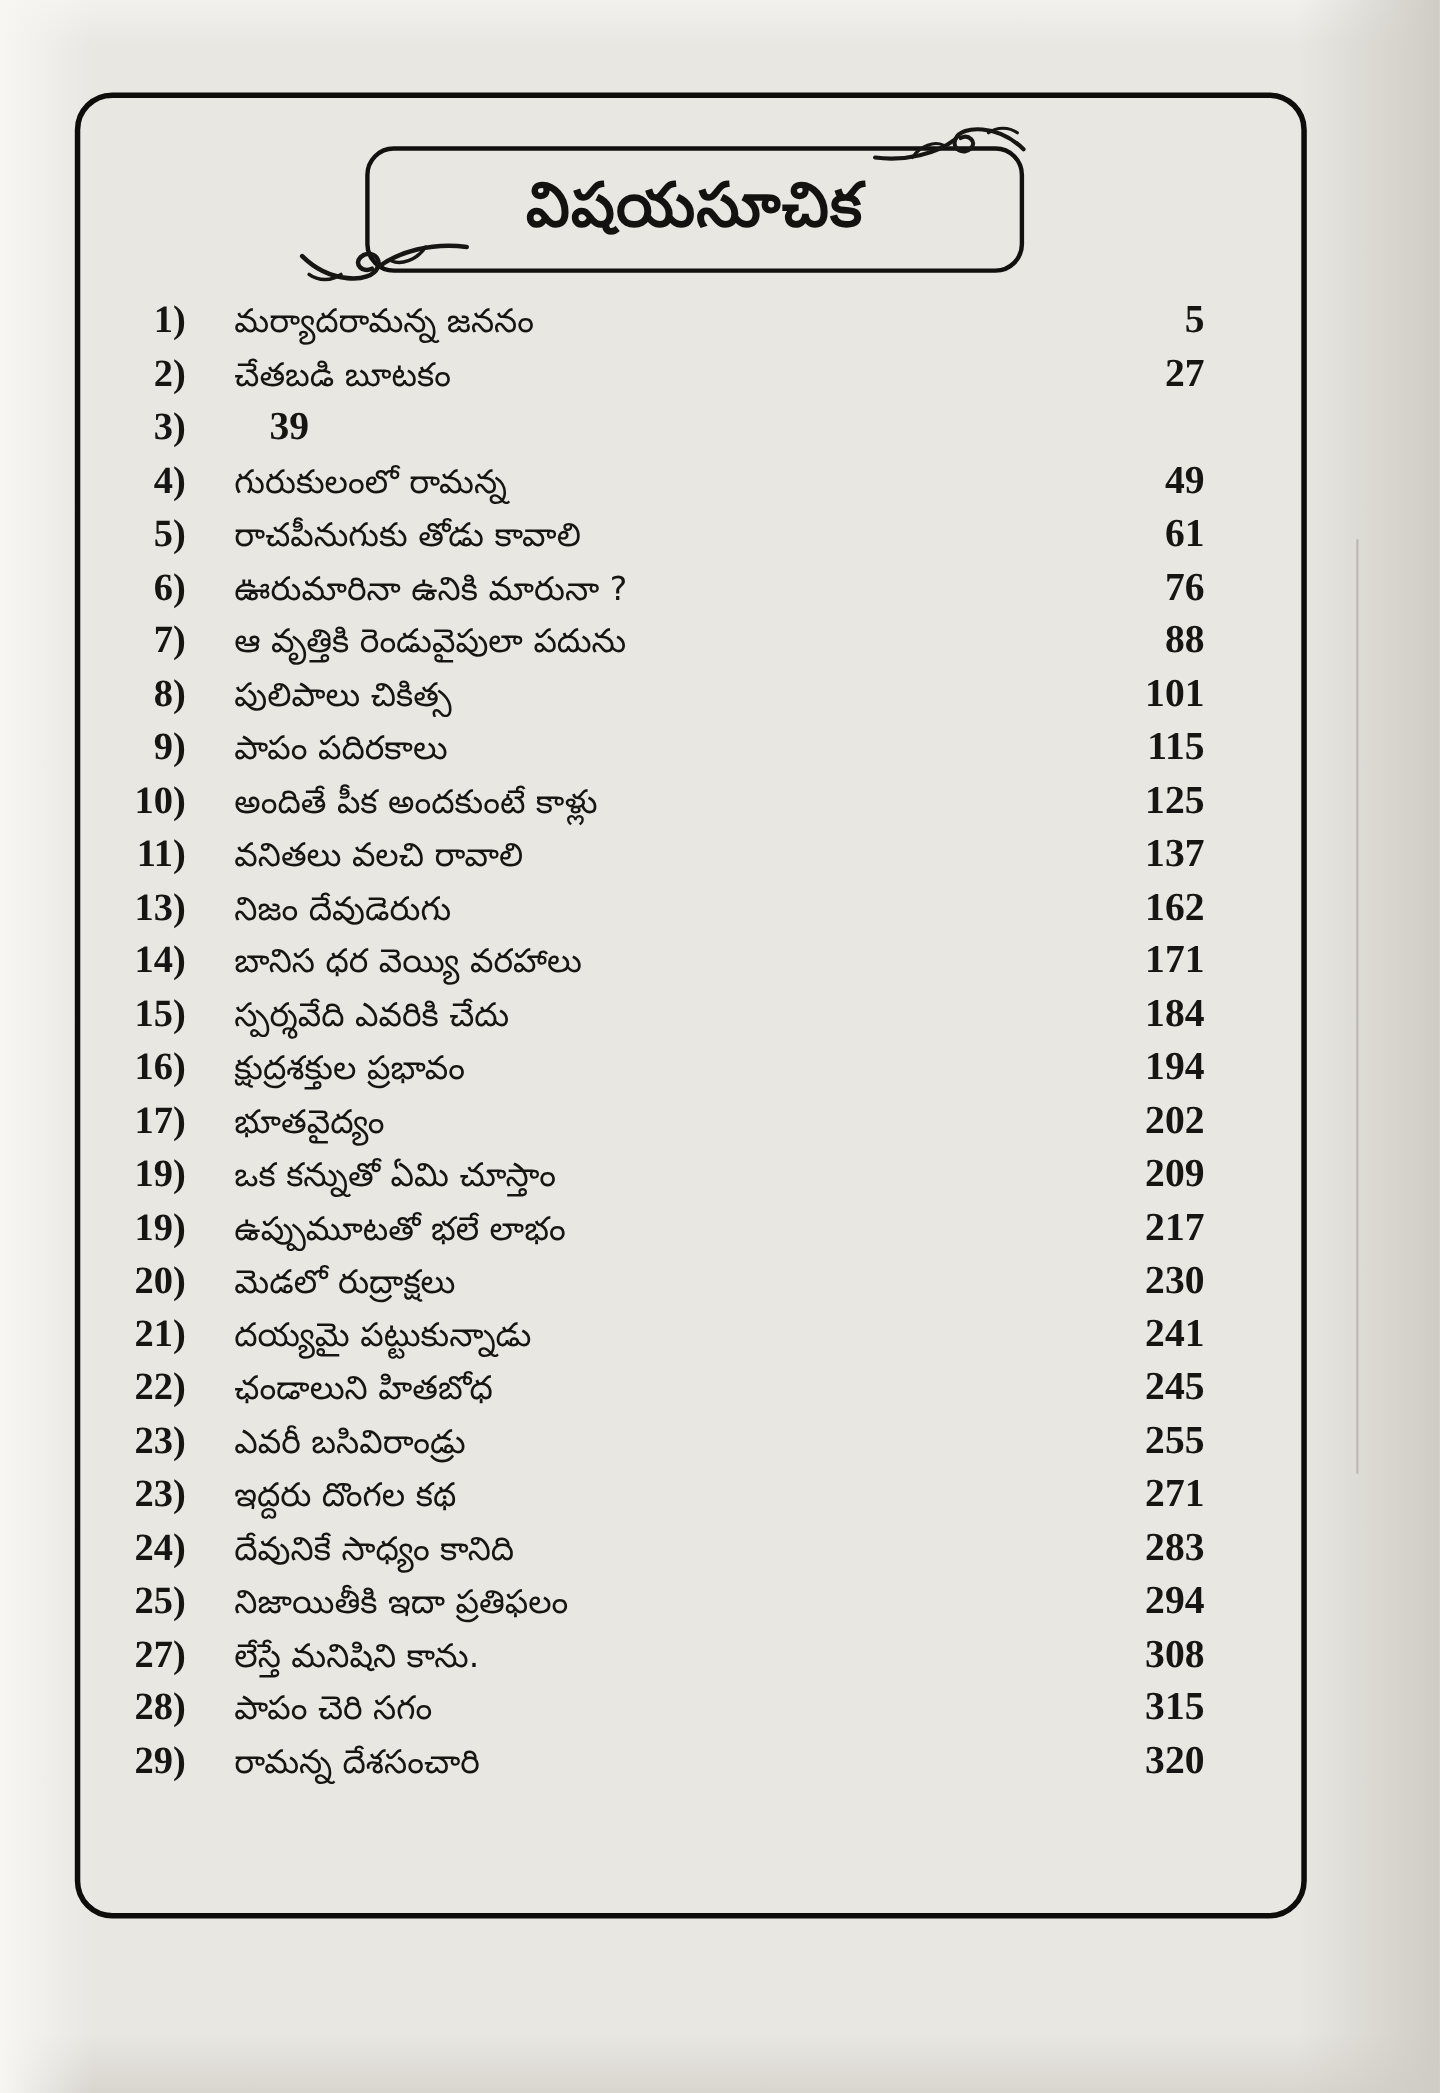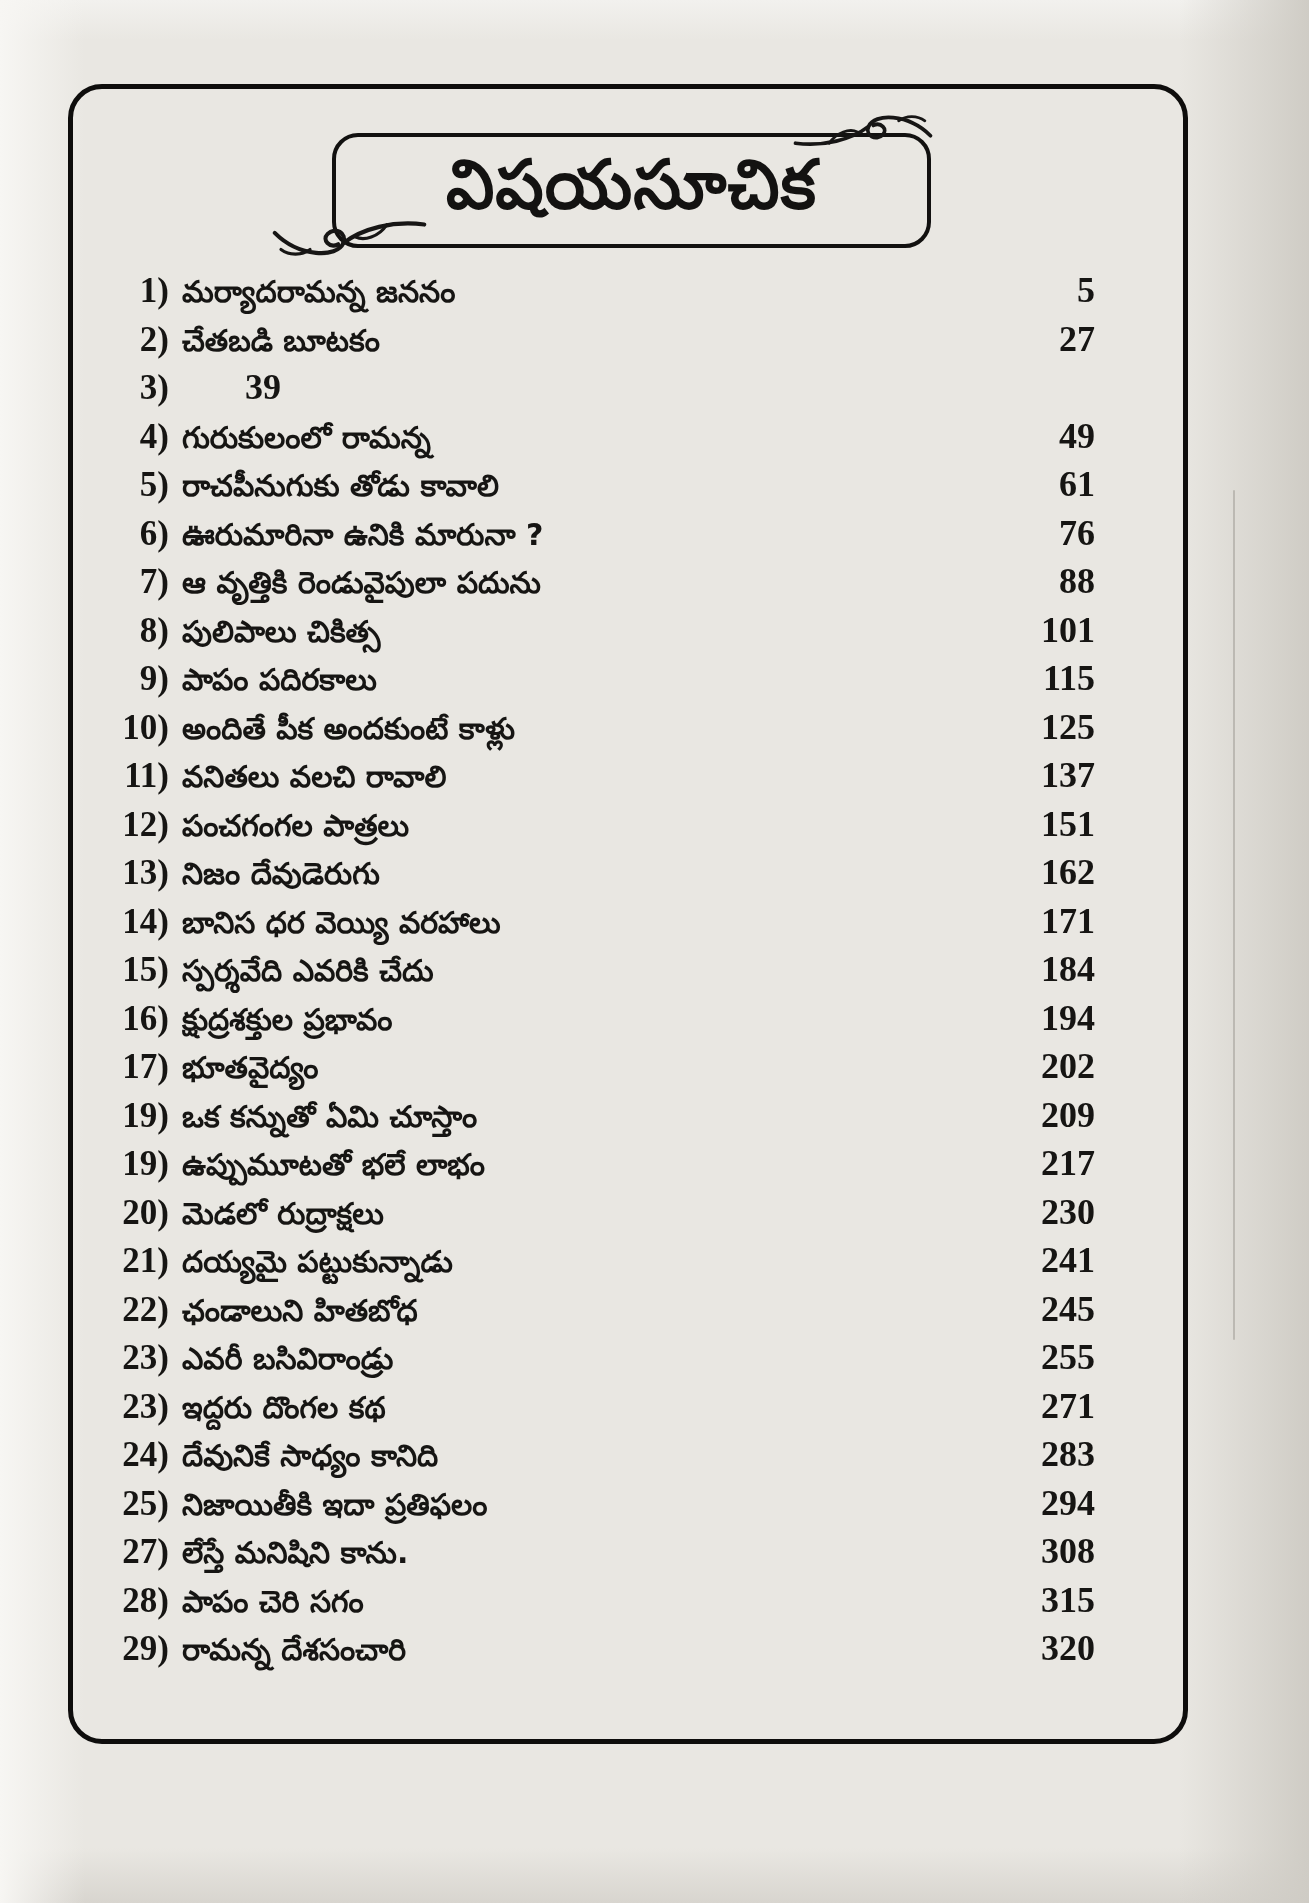--- a/index.html
+++ b/index.html
@@ -25,43 +25,43 @@
     position:absolute;left:68px;top:84px;width:1110px;height:1650px;
     border:5px solid #0e0d0c;border-radius:34px;
     background:transparent;
   }
   .title-box{
     position:absolute;left:332px;top:133px;width:591px;height:107px;
     border:4px solid #121110;border-radius:26px;
     display:flex;align-items:center;justify-content:center;
   }
   .page-title{
-    font-size:68px;font-weight:800;color:#131211;
+    font-size:56px;font-weight:800;color:#131211;
     letter-spacing:1px;white-space:nowrap;
     font-family:"DejaVu Sans",sans-serif;
     transform:translateY(2px);
   }
   .flourish{position:absolute;pointer-events:none;}
   .flourish svg{display:block;width:100%;height:100%;}
   .flourish-tr{left:788px;top:106px;width:150px;height:52px;}
   .flourish-bl{left:262px;top:210px;width:175px;height:54px;transform:scaleX(-1) scaleY(-1);}
   .toc-list{
     position:absolute;left:95px;top:266px;width:1000px;
   }
   .toc-row{
     display:flex;align-items:baseline;height:48.5px;color:#161513;
   }
   .toc-no{
     width:74px;text-align:right;
     font-family:"Liberation Serif","DejaVu Serif",serif;
     font-weight:700;font-size:35px;line-height:48.5px;
   }
   .toc-title{
-    flex:1;margin-left:13px;
-    font-size:30px;font-weight:700;line-height:48.5px;
+    flex:1;margin-left:44px;
+    font-size:30px;font-weight:400;line-height:48.5px;
     white-space:nowrap;overflow:hidden;
   }
   .toc-page{
     width:112px;text-align:right;
     font-family:"Liberation Serif","DejaVu Serif",serif;
     font-weight:700;font-size:36px;line-height:48.5px;
   }
 </style>
 </head>
 <body>
@@ -151,25 +151,20 @@
     <span class="toc-title">అందితే పీక అందకుంటే కాళ్లు</span>
     <span class="toc-page">125</span>
   </div>
 
   <div class="toc-row">
     <span class="toc-no">11)</span>
     <span class="toc-title">వనితలు వలచి రావాలి</span>
     <span class="toc-page">137</span>
   </div>
 
-  <div class="toc-row">
-    <span class="toc-no">12)</span>
-    <span class="toc-title">పంచగంగల పాత్రలు</span>
-    <span class="toc-page">151</span>
-  </div>
 
   <div class="toc-row">
     <span class="toc-no">13)</span>
     <span class="toc-title">నిజం దేవుడెరుగు</span>
     <span class="toc-page">162</span>
   </div>
 
   <div class="toc-row">
     <span class="toc-no">14)</span>
     <span class="toc-title">బానిస ధర వెయ్యి వరహాలు</span>

